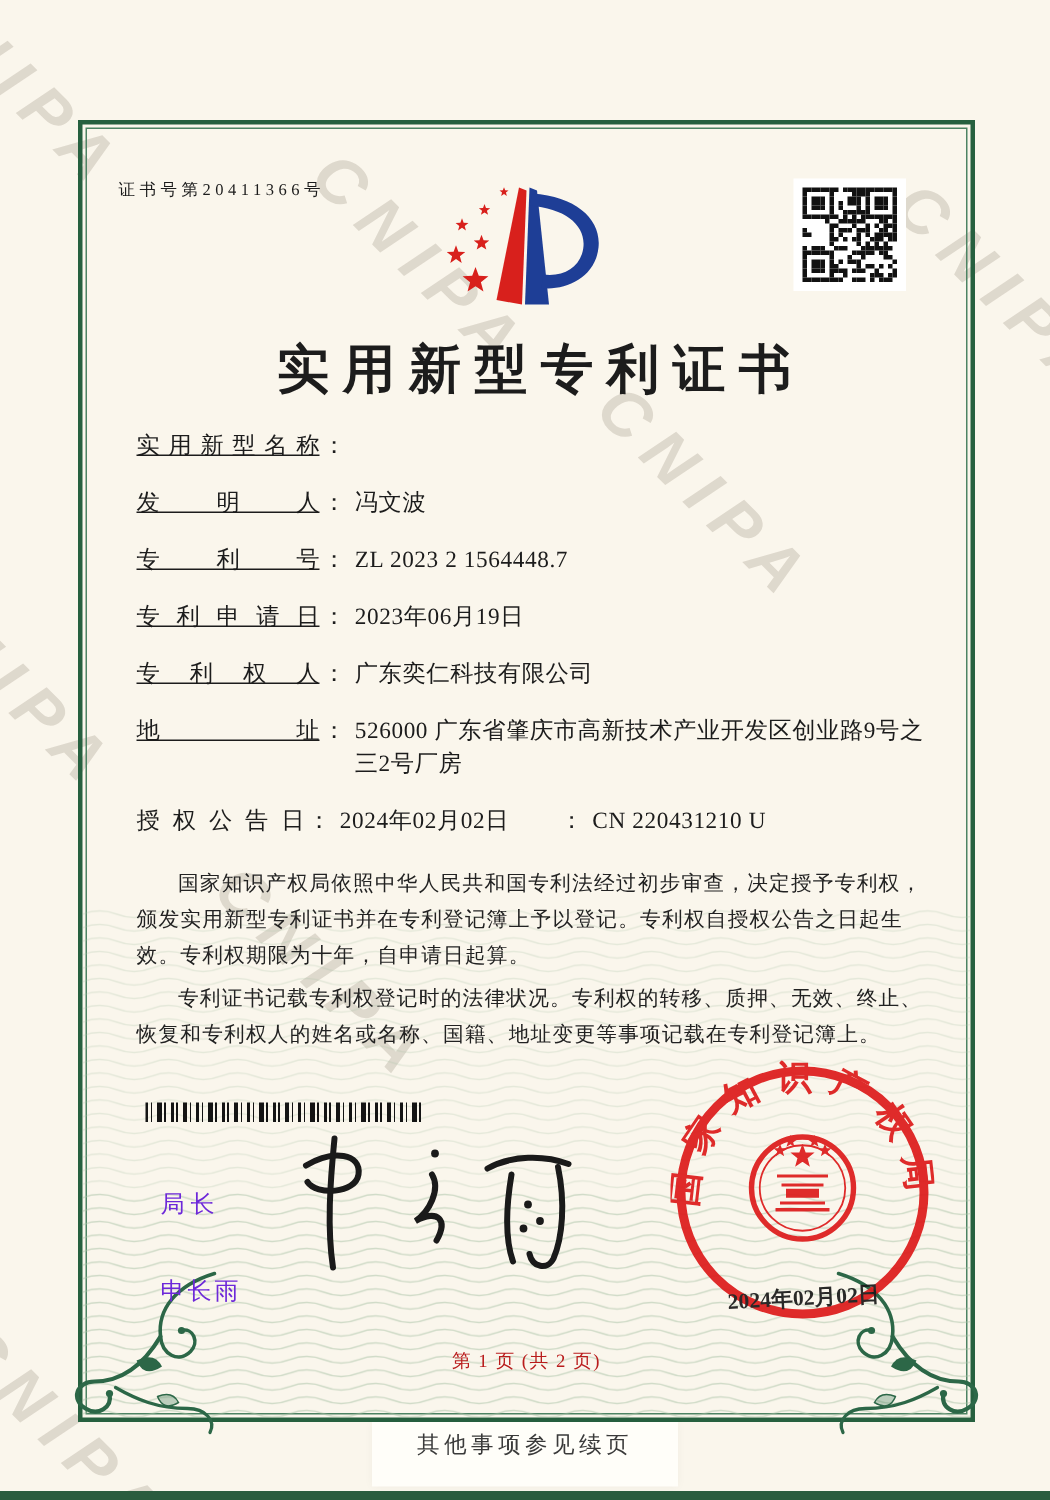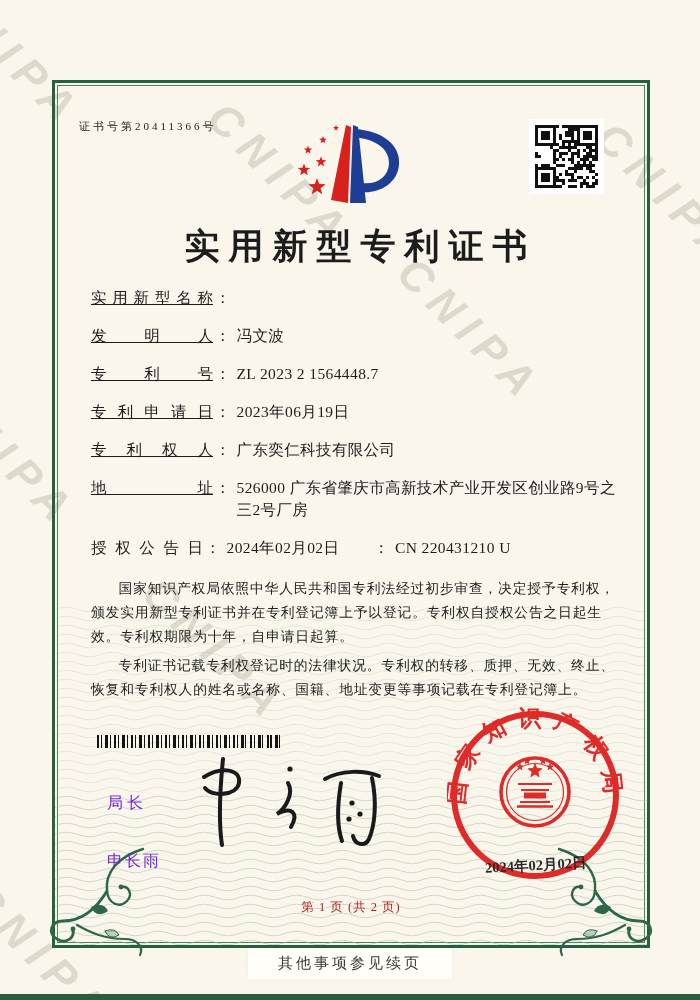--- a/index.html
+++ b/index.html
@@ -54,21 +54,21 @@
   .sig-title{position:absolute;left:52px;top:710px;font-size:16px;font-family:"Liberation Sans","DejaVu Sans",sans-serif;letter-spacing:4px;color:#6d28d9;}
   .sig-name{position:absolute;left:52px;top:768px;font-size:16px;font-family:"Liberation Sans","DejaVu Sans",sans-serif;letter-spacing:2px;color:#6d28d9;}
   .sig-svg{position:absolute;left:136px;top:664px;}
   .seal{position:absolute;left:392px;top:624px;opacity:0.93;}
   .pageno{position:absolute;left:0;right:0;top:816px;text-align:center;font-size:12.5px;letter-spacing:1px;color:#b91c1c;font-family:Liberation Serif, serif;}
   .flourish{position:absolute;width:100px;height:112px;bottom:-12px;}
   .flourish.bl{left:-8px;}
   .flourish.br{right:-8px;transform:scaleX(-1);}
   .footer-note{
     position:absolute;top:948px;left:50%;transform:translateX(-50%);
-    background:#fffef9;padding:6px 30px 6px;font-size:15px;letter-spacing:3px;color:#3a3a3a;
+    background:#fffef9;padding:6px 30px 18px;font-size:15px;letter-spacing:3px;color:#3a3a3a;
     box-shadow:0 0 6px rgba(0,0,0,0.04);
   }
   .bottom-strip{position:absolute;left:0;bottom:0;width:100%;height:6px;background:#2a5c3e;}
 </style>
 </head>
 <body style="--green-dark: #26603f; --green-mid: #4d8363; background: rgb(250, 246, 236);">
 
 <div id="wm-layer">
     <div class="wm" style="left: 10px; top: 55px;">CNIPA</div>
     <div class="wm" style="left: 280px; top: 175px;">CNIPA</div>

